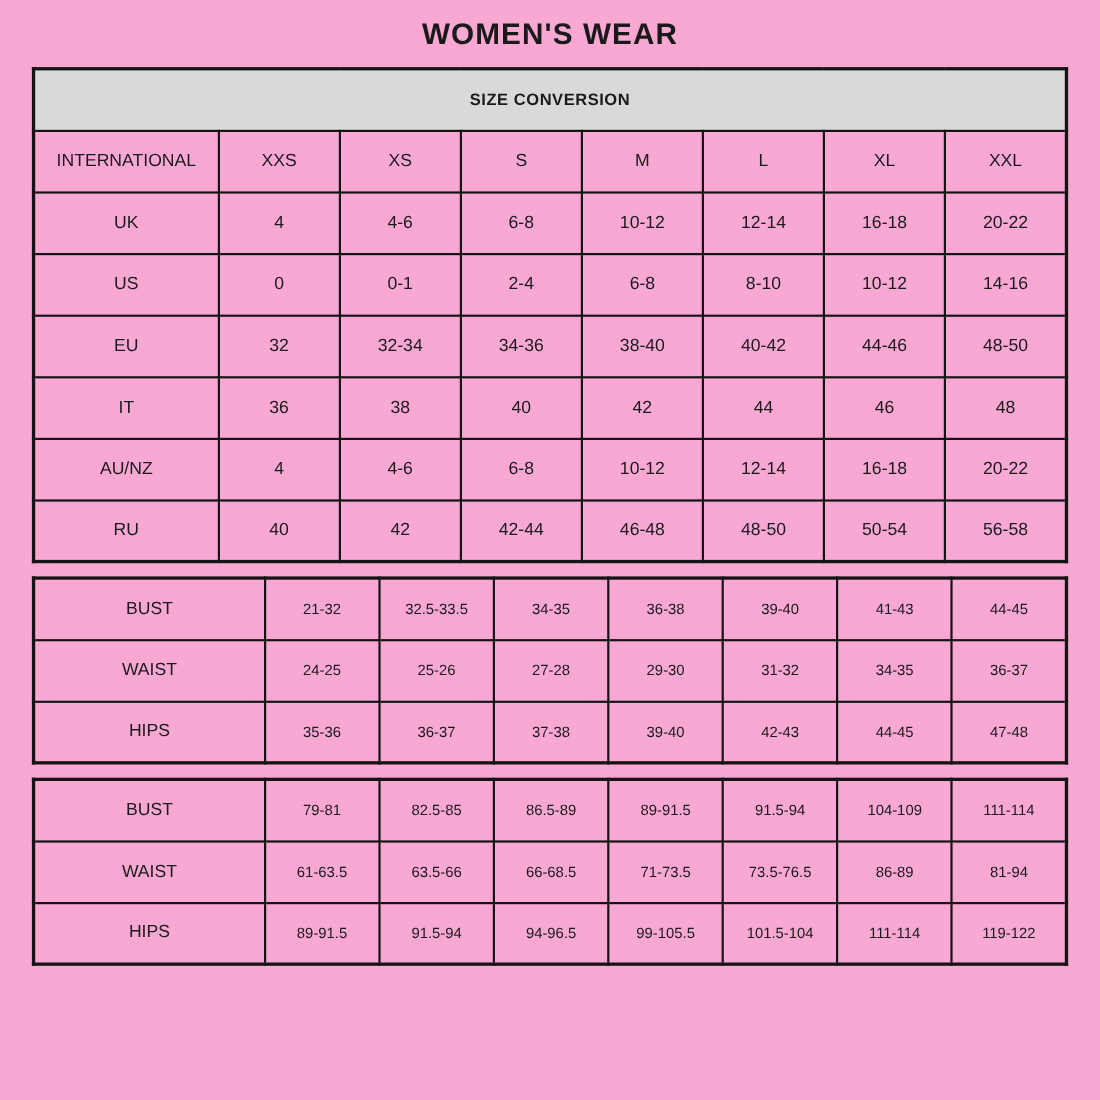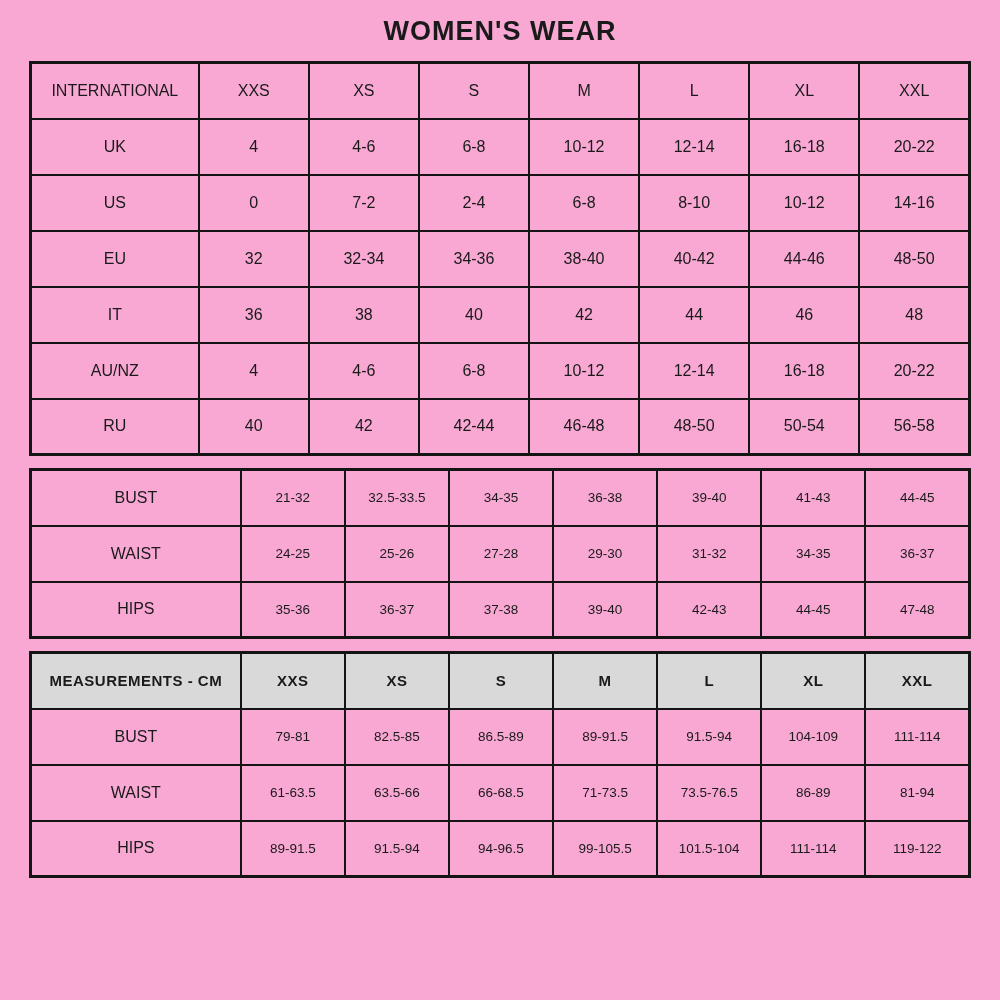--- a/index.html
+++ b/index.html
@@ -67,20 +67,23 @@
       <col class="c-label">
         <col class="c-size">
         <col class="c-size">
         <col class="c-size">
       <col class="c-size">
         <col class="c-size">
         <col class="c-size">
         <col class="c-size">
     </colgroup>
     <tbody>
+        <tr class="band-header">
+      <td colspan="8">SIZE CONVERSION</td>
+    </tr>
     <tr>
       <td>INTERNATIONAL</td>
       <td>XXS</td>
       <td>XS</td>
       <td>S</td>
       <td>M</td>
       <td>L</td>
       <td>XL</td>
       <td>XXL</td>
     </tr>
@@ -90,21 +93,21 @@
       <td>4-6</td>
       <td>6-8</td>
       <td>10-12</td>
       <td>12-14</td>
       <td>16-18</td>
       <td>20-22</td>
     </tr>
     <tr>
       <td>US</td>
       <td>0</td>
-      <td>7-2</td>
+      <td>0-1</td>
       <td>2-4</td>
       <td>6-8</td>
       <td>8-10</td>
       <td>10-12</td>
       <td>14-16</td>
     </tr>
     <tr>
       <td>EU</td>
       <td>32</td>
       <td>32-34</td>
@@ -197,30 +200,20 @@
       <col class="c-label">
         <col class="c-size">
         <col class="c-size">
         <col class="c-size">
       <col class="c-size">
         <col class="c-size">
         <col class="c-size">
         <col class="c-size">
     </colgroup>
     <tbody>
-        <tr class="band-header">
-      <td>MEASUREMENTS - CM</td>
-      <td>XXS</td>
-      <td>XS</td>
-      <td>S</td>
-      <td>M</td>
-      <td>L</td>
-      <td>XL</td>
-      <td>XXL</td>
-    </tr>
     <tr>
       <td class="row-label">BUST</td>
       <td class="val">79-81</td>
       <td class="val">82.5-85</td>
       <td class="val">86.5-89</td>
       <td class="val">89-91.5</td>
       <td class="val">91.5-94</td>
       <td class="val">104-109</td>
       <td class="val">111-114</td>
     </tr>

